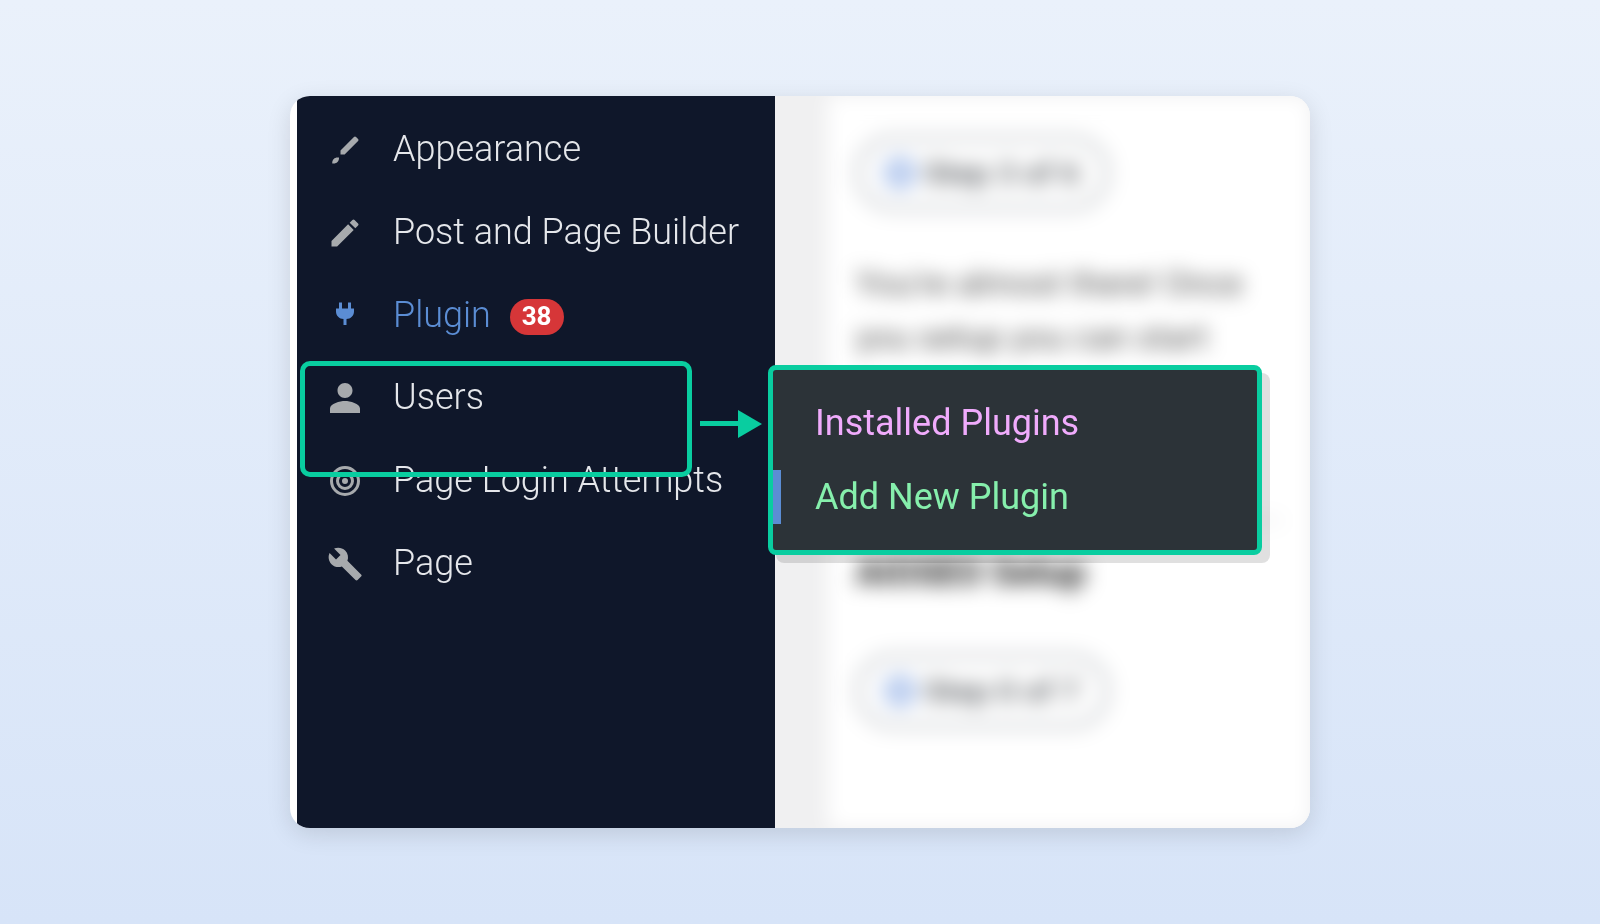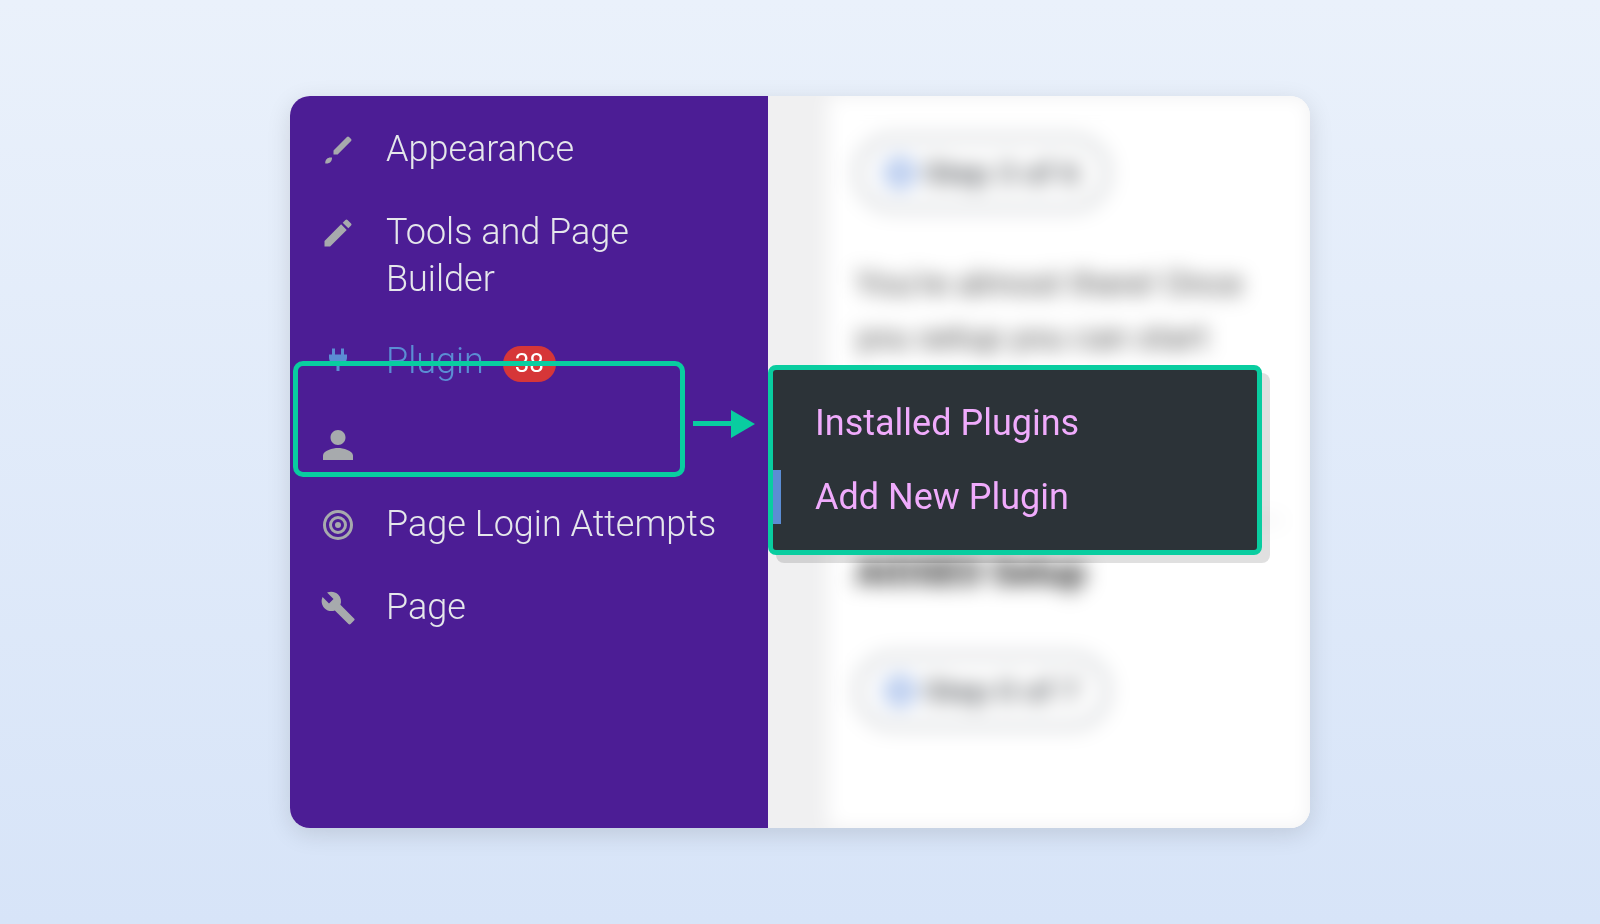--- a/index.html
+++ b/index.html
@@ -19,23 +19,24 @@
     background: #fff;
     border-radius: 20px;
     box-shadow: 0 6px 24px rgba(0,0,0,0.12);
     overflow: hidden;
     position: relative;
     display: flex;
   }
   .sidebar {
     width: 478px;
     height: 100%;
-    background: #4c1d95;
+    background: #0f172a;
     position: relative;
     z-index: 3;
+    margin-left: 7px;
   }
   .menu-item {
     display: flex;
     align-items: flex-start;
     padding: 18px 28px 18px 28px;
     gap: 28px;
     color: #e5e7eb;
     font-size: 36px;
     line-height: 1.3;
     cursor: pointer;
@@ -60,21 +61,21 @@
     display: inline-flex;
     align-items: center;
     justify-content: center;
     background: #d63638;
     color: #fff;
     border-radius: 18px;
     min-width: 50px;
     height: 36px;
     padding: 0 12px;
     font-size: 26px;
-    font-weight: 400;
+    font-weight: 700;
     margin-left: 10px;
     vertical-align: middle;
   }
 
   
   .highlight-plugins {
     position: absolute;
     left: 3px;
     top: 265px;
     width: 392px;
@@ -126,21 +127,21 @@
     padding: 16px 0;
   }
   .submenu-item {
     padding: 16px 42px;
     color: #f0abfc;
     font-size: 36px;
     cursor: pointer;
     position: relative;
   }
   .submenu-item.active {
-    color: #f0abfc;
+    color: #86efac;
   }
   .submenu-item.active::before {
     content: "";
     position: absolute;
     left: 0; top: 10px; bottom: 10px;
     width: 8px;
     background: #5b8dd4;
   }
 
   
@@ -232,41 +233,42 @@
       </span>
       <span class="label">Appearance</span>
     </div>
 
     <div class="menu-item">
       <span class="icon">
         <svg viewBox="0 0 24 24">
             <path d="M3 17.25V21h3.75L17.81 9.94l-3.75-3.75L3 17.25zM20.71 7.04a1 1 0 0 0 0-1.41l-2.34-2.34a1 1 0 0 0-1.41 0l-1.83 1.83 3.75 3.75 1.83-1.83z"></path>
           </svg>
       </span>
-      <span class="label">Tools and Page Builder</span>
+      <span class="label">Post and Page Builder</span>
     </div>
 
     <div class="menu-item active">
       <span class="icon">
         <svg viewBox="0 0 24 24">
             <path d="M16 7V3h-2v4h-4V3H8v4H6v2c0 2.76 2.24 5 5 5v4h2v-4c2.76 0 5-2.24 5-5V7h-2z"></path>
           </svg>
       </span>
       <span class="label">
         <span>Plugin</span>
         <span class="badge">38</span>
       </span>
     </div>
 
     <div class="menu-item">
       <span class="icon">
         <svg viewBox="0 0 24 24">
             <path d="M12 12c2.76 0 5-2.24 5-5s-2.24-5-5-5-5 2.24-5 5 2.24 5 5 5zm0 2c-3.33 0-10 1.67-10 5v3h20v-3c0-3.33-6.67-5-10-5z"></path>
           </svg>
       </span>
+      <span class="label">Users</span>
     </div>
 
     <div class="menu-item">
       <span class="icon">
         <svg viewBox="0 0 24 24">
             <path d="M12 2a10 10 0 1 0 10 10A10 10 0 0 0 12 2zm0 18a8 8 0 1 1 8-8 8 8 0 0 1-8 8zm0-14a6 6 0 1 0 6 6 6 6 0 0 0-6-6zm0 10a4 4 0 1 1 4-4 4 4 0 0 1-4 4zm0-6a2 2 0 1 0 2 2 2 2 0 0 0-2-2z"></path>
           </svg>
       </span>
       <span class="label">Page Login Attempts</span>
     </div>

